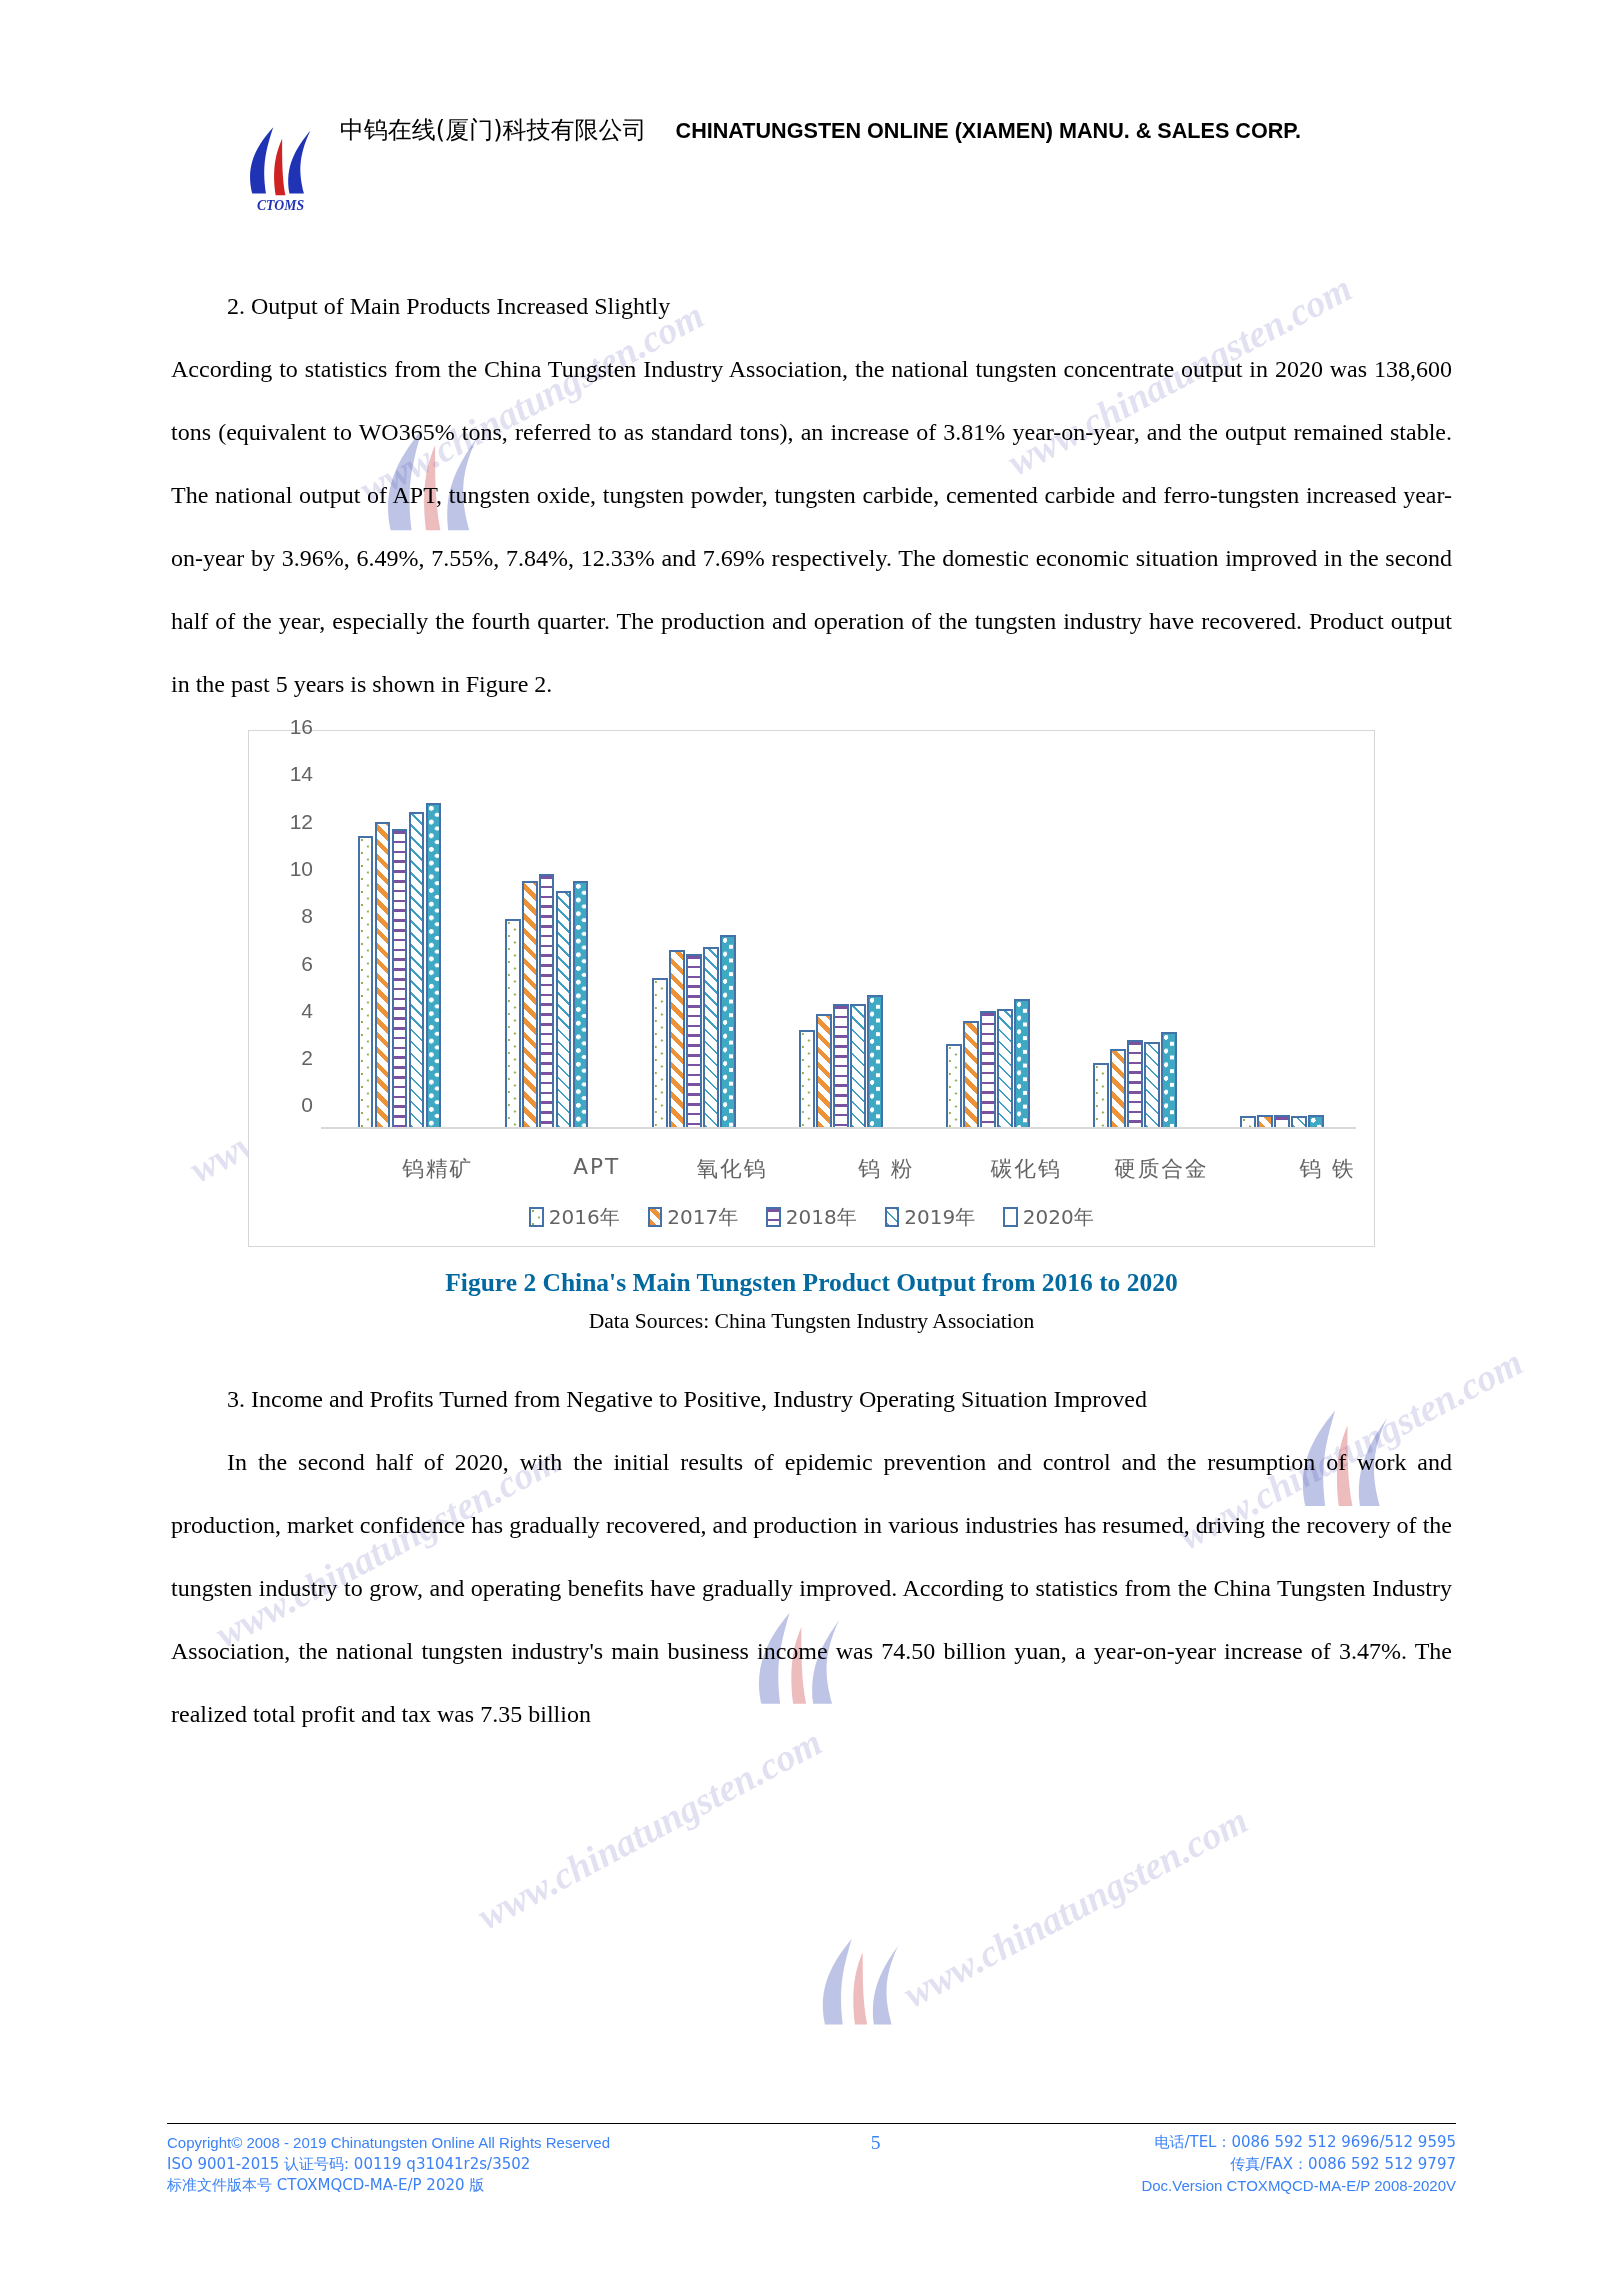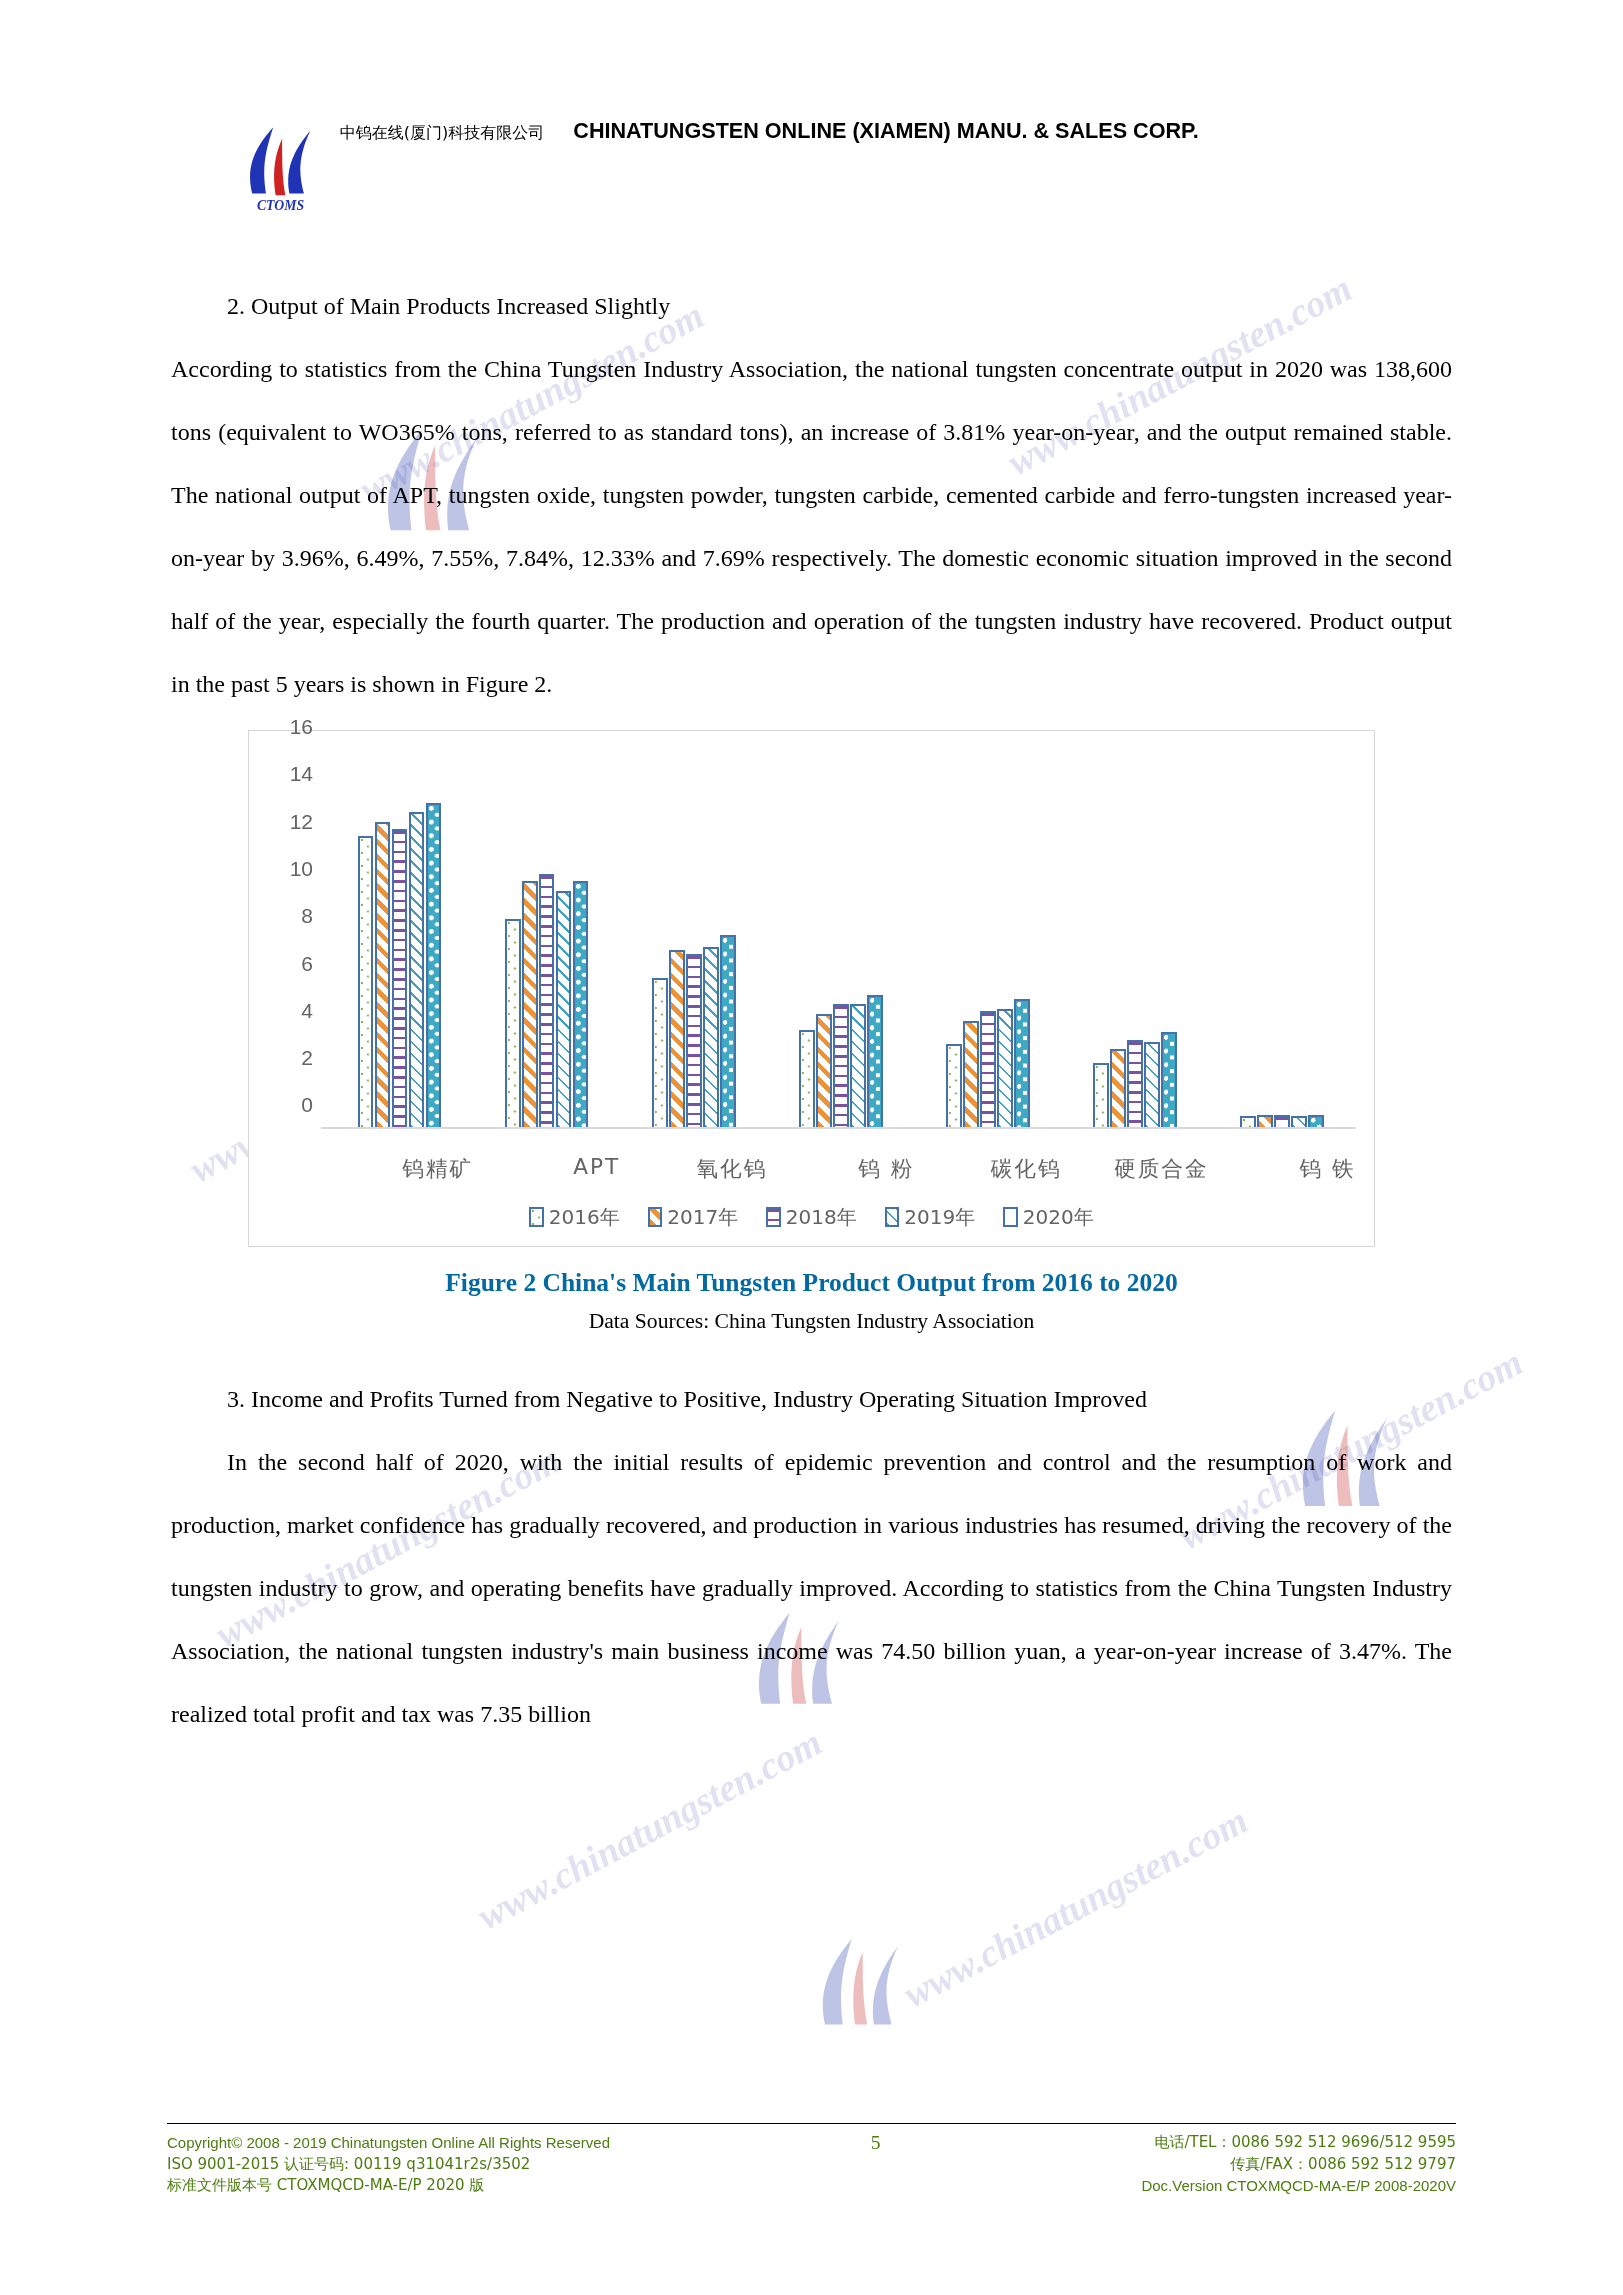--- a/index.html
+++ b/index.html
@@ -46,21 +46,21 @@
   .logo-box { width:92px; flex:0 0 92px; margin-top:5.2px; }
   .header-text { margin-left:11.8px; padding-top:2.6px; }
   .header-line {
     font-family:"Liberation Sans", sans-serif;
     font-size:21.6px;
     line-height:33px;
     color:#000;
     white-space:nowrap;
     letter-spacing:0px;
   }
-  .header-line .cn { font-family:"DejaVu Sans", sans-serif; font-size:16px; }
+  .header-line .cn { font-family:"DejaVu Sans", sans-serif; font-size:24px; }
   .header-line .en { font-weight:600; }
   .lnk { color:#1155a5; text-decoration:underline; }
 
   
   .content {
     position:absolute;
     left:171px; right:171px;
     top:275px;
     z-index:3;
   }
@@ -204,21 +204,21 @@
     left:167px; right:167px; bottom:98px;
     z-index:3;
     border-top:1.3px solid #000;
     padding-top:7.9px;
     display:flex; align-items:flex-start;
   }
   .foot-col {
     font-family:"Liberation Sans", sans-serif;
     font-size:15px;
     line-height:21.6px;
-    color:#4d7c0f;
+    color:#3b82f6;
     white-space:nowrap;
   }
   .foot-left { flex:1 1 auto; text-align:left; }
   .foot-mid  { flex:0 0 auto; font-family:"Liberation Serif", serif;
                font-size:19.6px; padding:0 46px; }
   .foot-right{ flex:1 1 auto; text-align:right; }
   .foot-col .cn { font-family:"DejaVu Sans", sans-serif; }
 </style>
 </head>
 <body>

